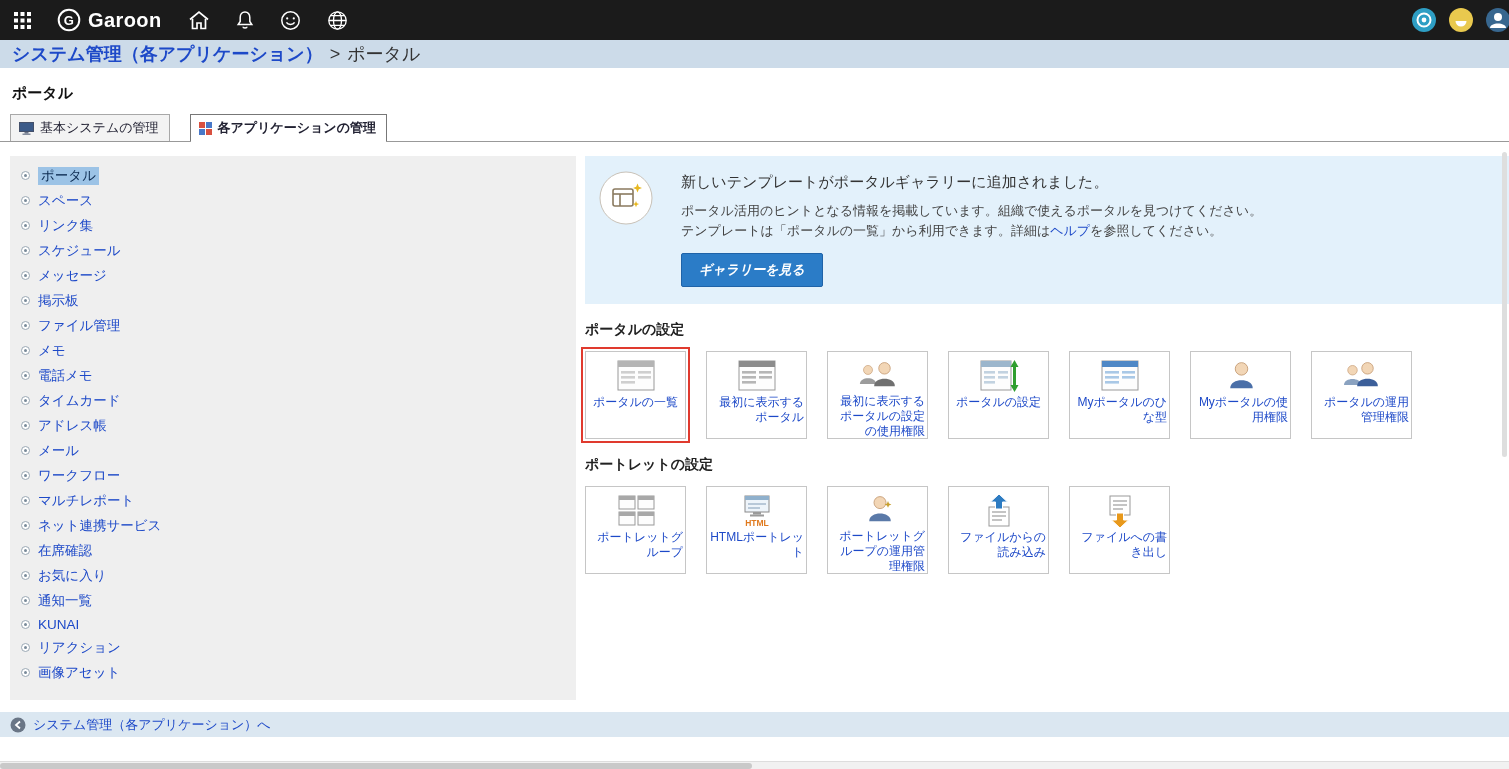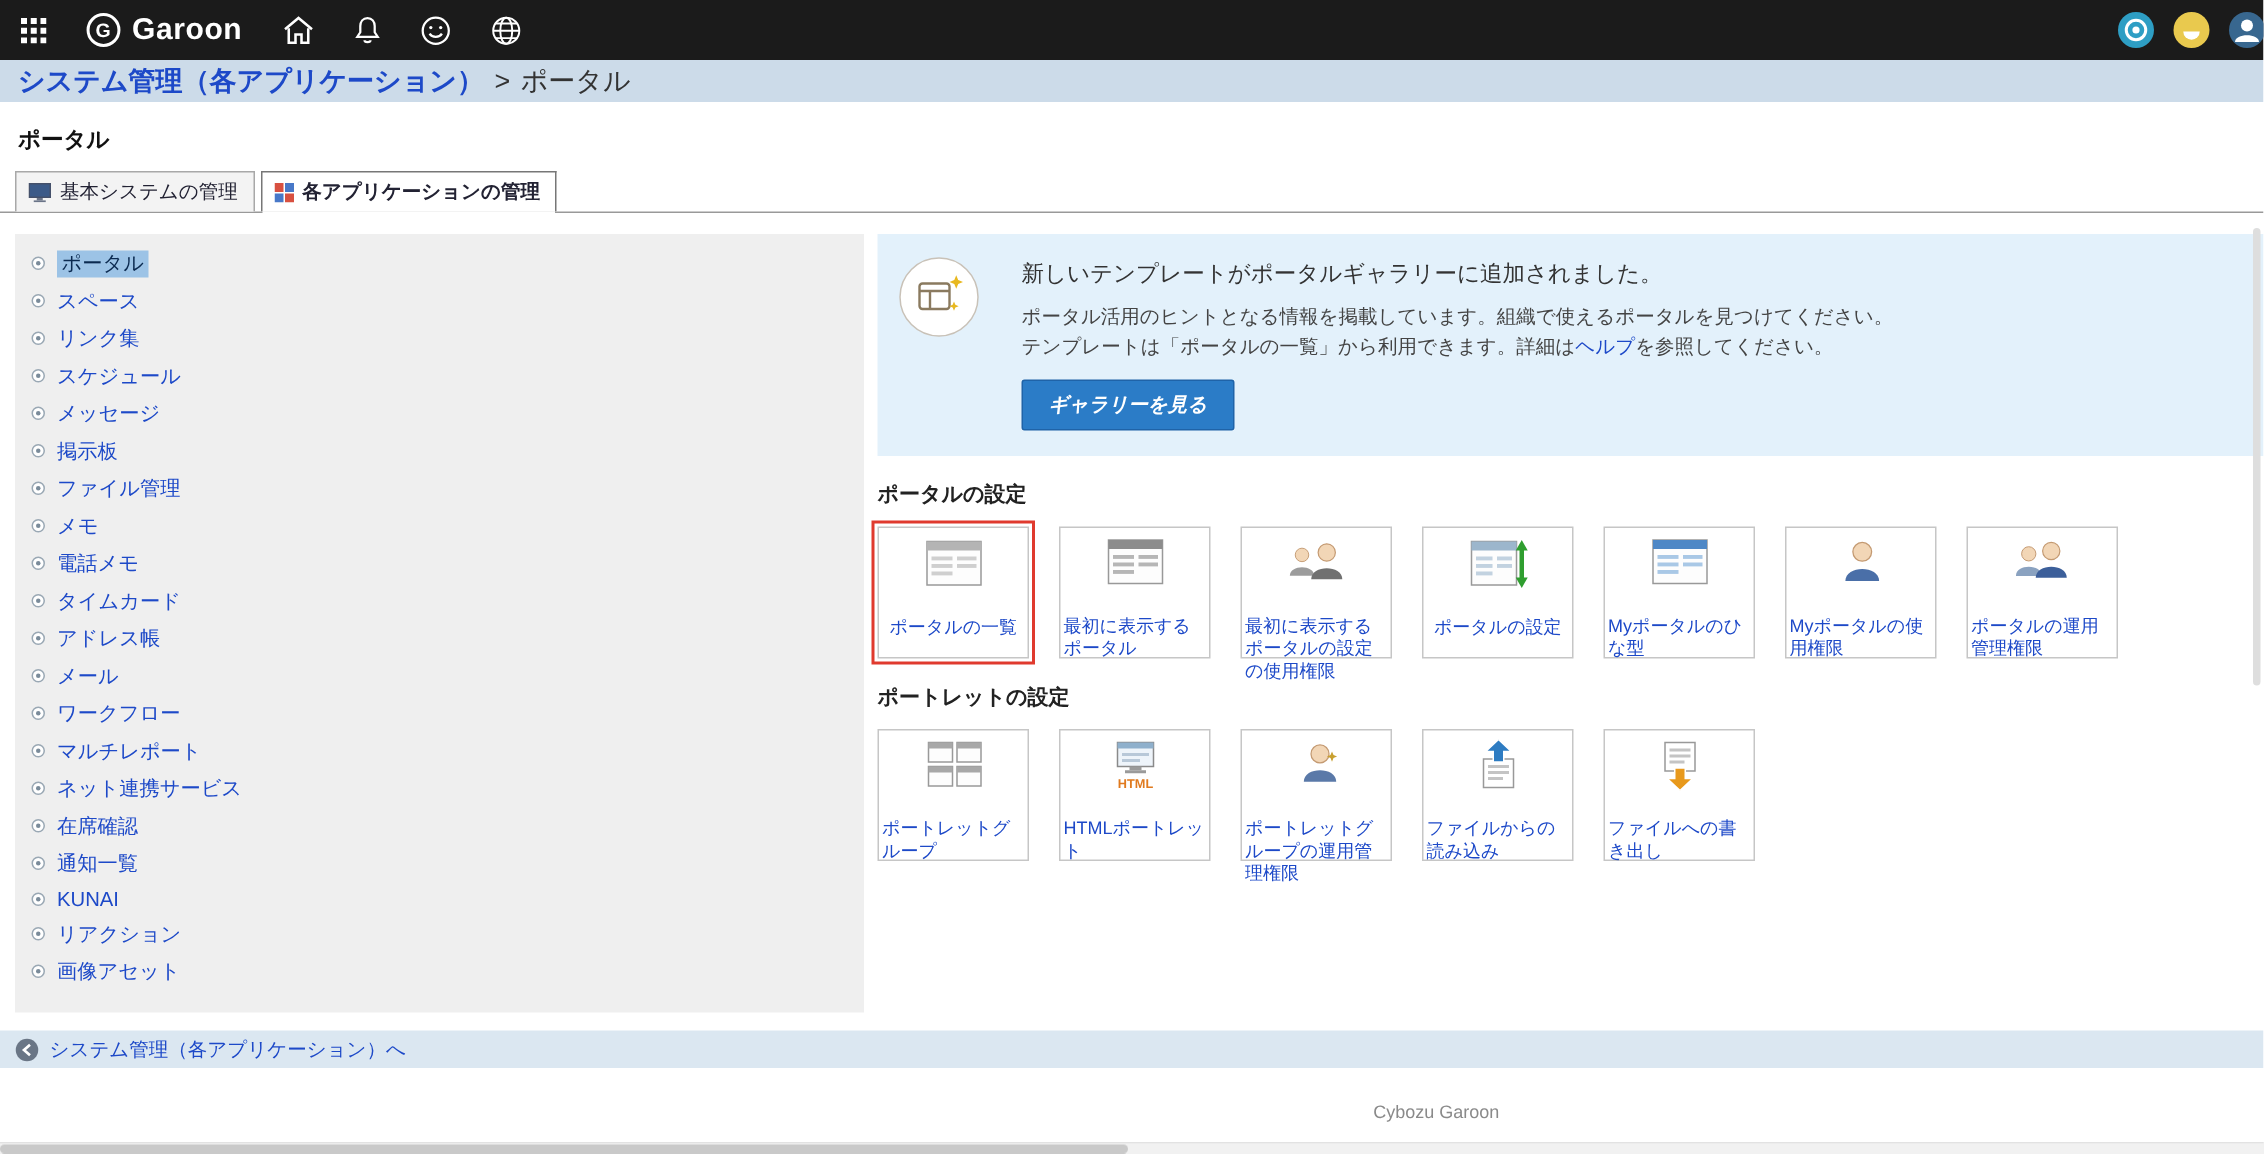--- a/index.html
+++ b/index.html
@@ -15,21 +15,21 @@
   .logo { display: flex; align-items: center; gap: 7px; font-size: 20px; font-weight: bold; letter-spacing: .4px; cursor: pointer; }
   .tb-right { margin-left: auto; display: flex; align-items: center; gap: 11px; }
   .tb-right .partial { margin-right: -16px; }
   
   .breadcrumb { height: 28px; background: #ccdbe9; display: flex; align-items: center; padding: 0 12px; font-size: 18px; color: #333; gap: 7px; }
   .breadcrumb a { color: #1d49c8; font-weight: bold; text-decoration: none; cursor: pointer; }
   
   .page-title { font-size: 15px; font-weight: bold; color: #111; margin: 16px 0 11px 12px; }
   .tabbar { display: flex; align-items: flex-end; padding-left: 10px; border-bottom: 1px solid #999; }
   .tab { display: flex; align-items: center; gap: 6px; font-size: 13px; padding: 4px 10px 4px 8px; background: #f3f3f3; border: 1px solid #a8a8a8; border-bottom: none; color: #223; cursor: pointer; }
-  .tab + .tab { margin-left: 4px; }
+  .tab + .tab { margin-left: 20px; }
   .tab.active { background: #fff; font-weight: bold; border-color: #777; position: relative; }
   .tab.active::after { content: ''; position: absolute; left: 0; right: 0; bottom: -1px; height: 1px; background: #fff; }
   .tab-icon { display: inline-flex; }
   
   .content { display: flex; gap: 9px; padding: 14px 0 0 10px; align-items: flex-start; }
   .sidebar { width: 566px; background: #efefef; padding: 7px 0 15px; }
   .sidebar ul { list-style: none; }
   .side-item { display: flex; align-items: center; gap: 8px; padding: 3.5px 11px; font-size: 13.5px; cursor: pointer; }
   .bullet { width: 9px; height: 9px; border: 1px solid #9aa8b4; border-radius: 50%; background: #fff; position: relative; flex: 0 0 auto; }
   .bullet::after { content: ''; position: absolute; left: 2px; top: 2px; width: 3px; height: 3px; background: #7a8b9a; border-radius: 50%; }
@@ -42,21 +42,21 @@
   .notice-title { font-size: 15px; color: #333; margin-bottom: 9px; }
   .notice-line { font-size: 13px; color: #444; line-height: 1.55; }
   .notice-line a { color: #1d49c8; cursor: pointer; text-decoration: none; }
   .gallery-btn { margin-top: 12px; background: #2b7cc7; color: #fff; border: 1px solid #1f63a8; font-size: 13px; font-weight: bold; padding: 7px 17px; border-radius: 2px; cursor: pointer; font-family: inherit; font-style: italic; }
   
   .section-title { font-size: 14px; font-weight: bold; color: #222; margin: 17px 0 12px; }
   .card-row { display: flex; gap: 20px; }
   .card { width: 101px; height: 88px; background: #fff; border: 1px solid #c6c6c6; display: flex; flex-direction: column; align-items: center; padding-top: 6px; cursor: pointer; }
   .card.highlighted { outline: 2px solid #e03a2e; outline-offset: 2px; }
   .card-icon { height: 35px; display: flex; align-items: center; justify-content: flex-start; }
-  .card-label { font-size: 12px; color: #1d49c8; text-align: left; line-height: 1.25; margin-top: 18px; padding: 0 2px; }
+  .card-label { font-size: 12px; color: #1d49c8; text-align: right; line-height: 1.25; margin-top: 2px; padding: 0 2px; }
   
   .bottom-bar { margin-top: 12px; background: #dbe7f1; height: 25px; display: flex; align-items: center; gap: 7px; padding: 0 10px; font-size: 13px; font-family: Liberation Serif, serif; }
   .bottom-bar a { color: #1d49c8; text-decoration: none; cursor: pointer; }
   .footer { margin-top: 22px; font-size: 12px; color: #8a8a8a; position: relative; left: 203px; text-align: center; }
   .vscroll { position: fixed; right: 2px; top: 152px; width: 5px; height: 305px; background: #dedede; border-radius: 3px; }
   .hscroll { position: fixed; left: 0; bottom: 0; width: 1509px; height: 8px; background: #f1f1f1; border-top: 1px solid #ddd; }
   .hscroll .thumb { width: 752px; height: 6px; margin-top: 1px; background: #c9c9c9; border-radius: 3px; }
 </style>
 </head>
 <body>
@@ -228,20 +228,24 @@
             <span class="bullet"></span>
             <span class="side-label">マルチレポート</span>
           </li>
           <li class="side-item">
             <span class="bullet"></span>
             <span class="side-label">ネット連携サービス</span>
           </li>
           <li class="side-item">
             <span class="bullet"></span>
             <span class="side-label">在席確認</span>
+          </li>
+          <li class="side-item">
+            <span class="bullet"></span>
+            <span class="side-label">お気に入り</span>
           </li>
           <li class="side-item">
             <span class="bullet"></span>
             <span class="side-label">通知一覧</span>
           </li>
           <li class="side-item">
             <span class="bullet"></span>
             <span class="side-label">KUNAI</span>
           </li>
           <li class="side-item">

